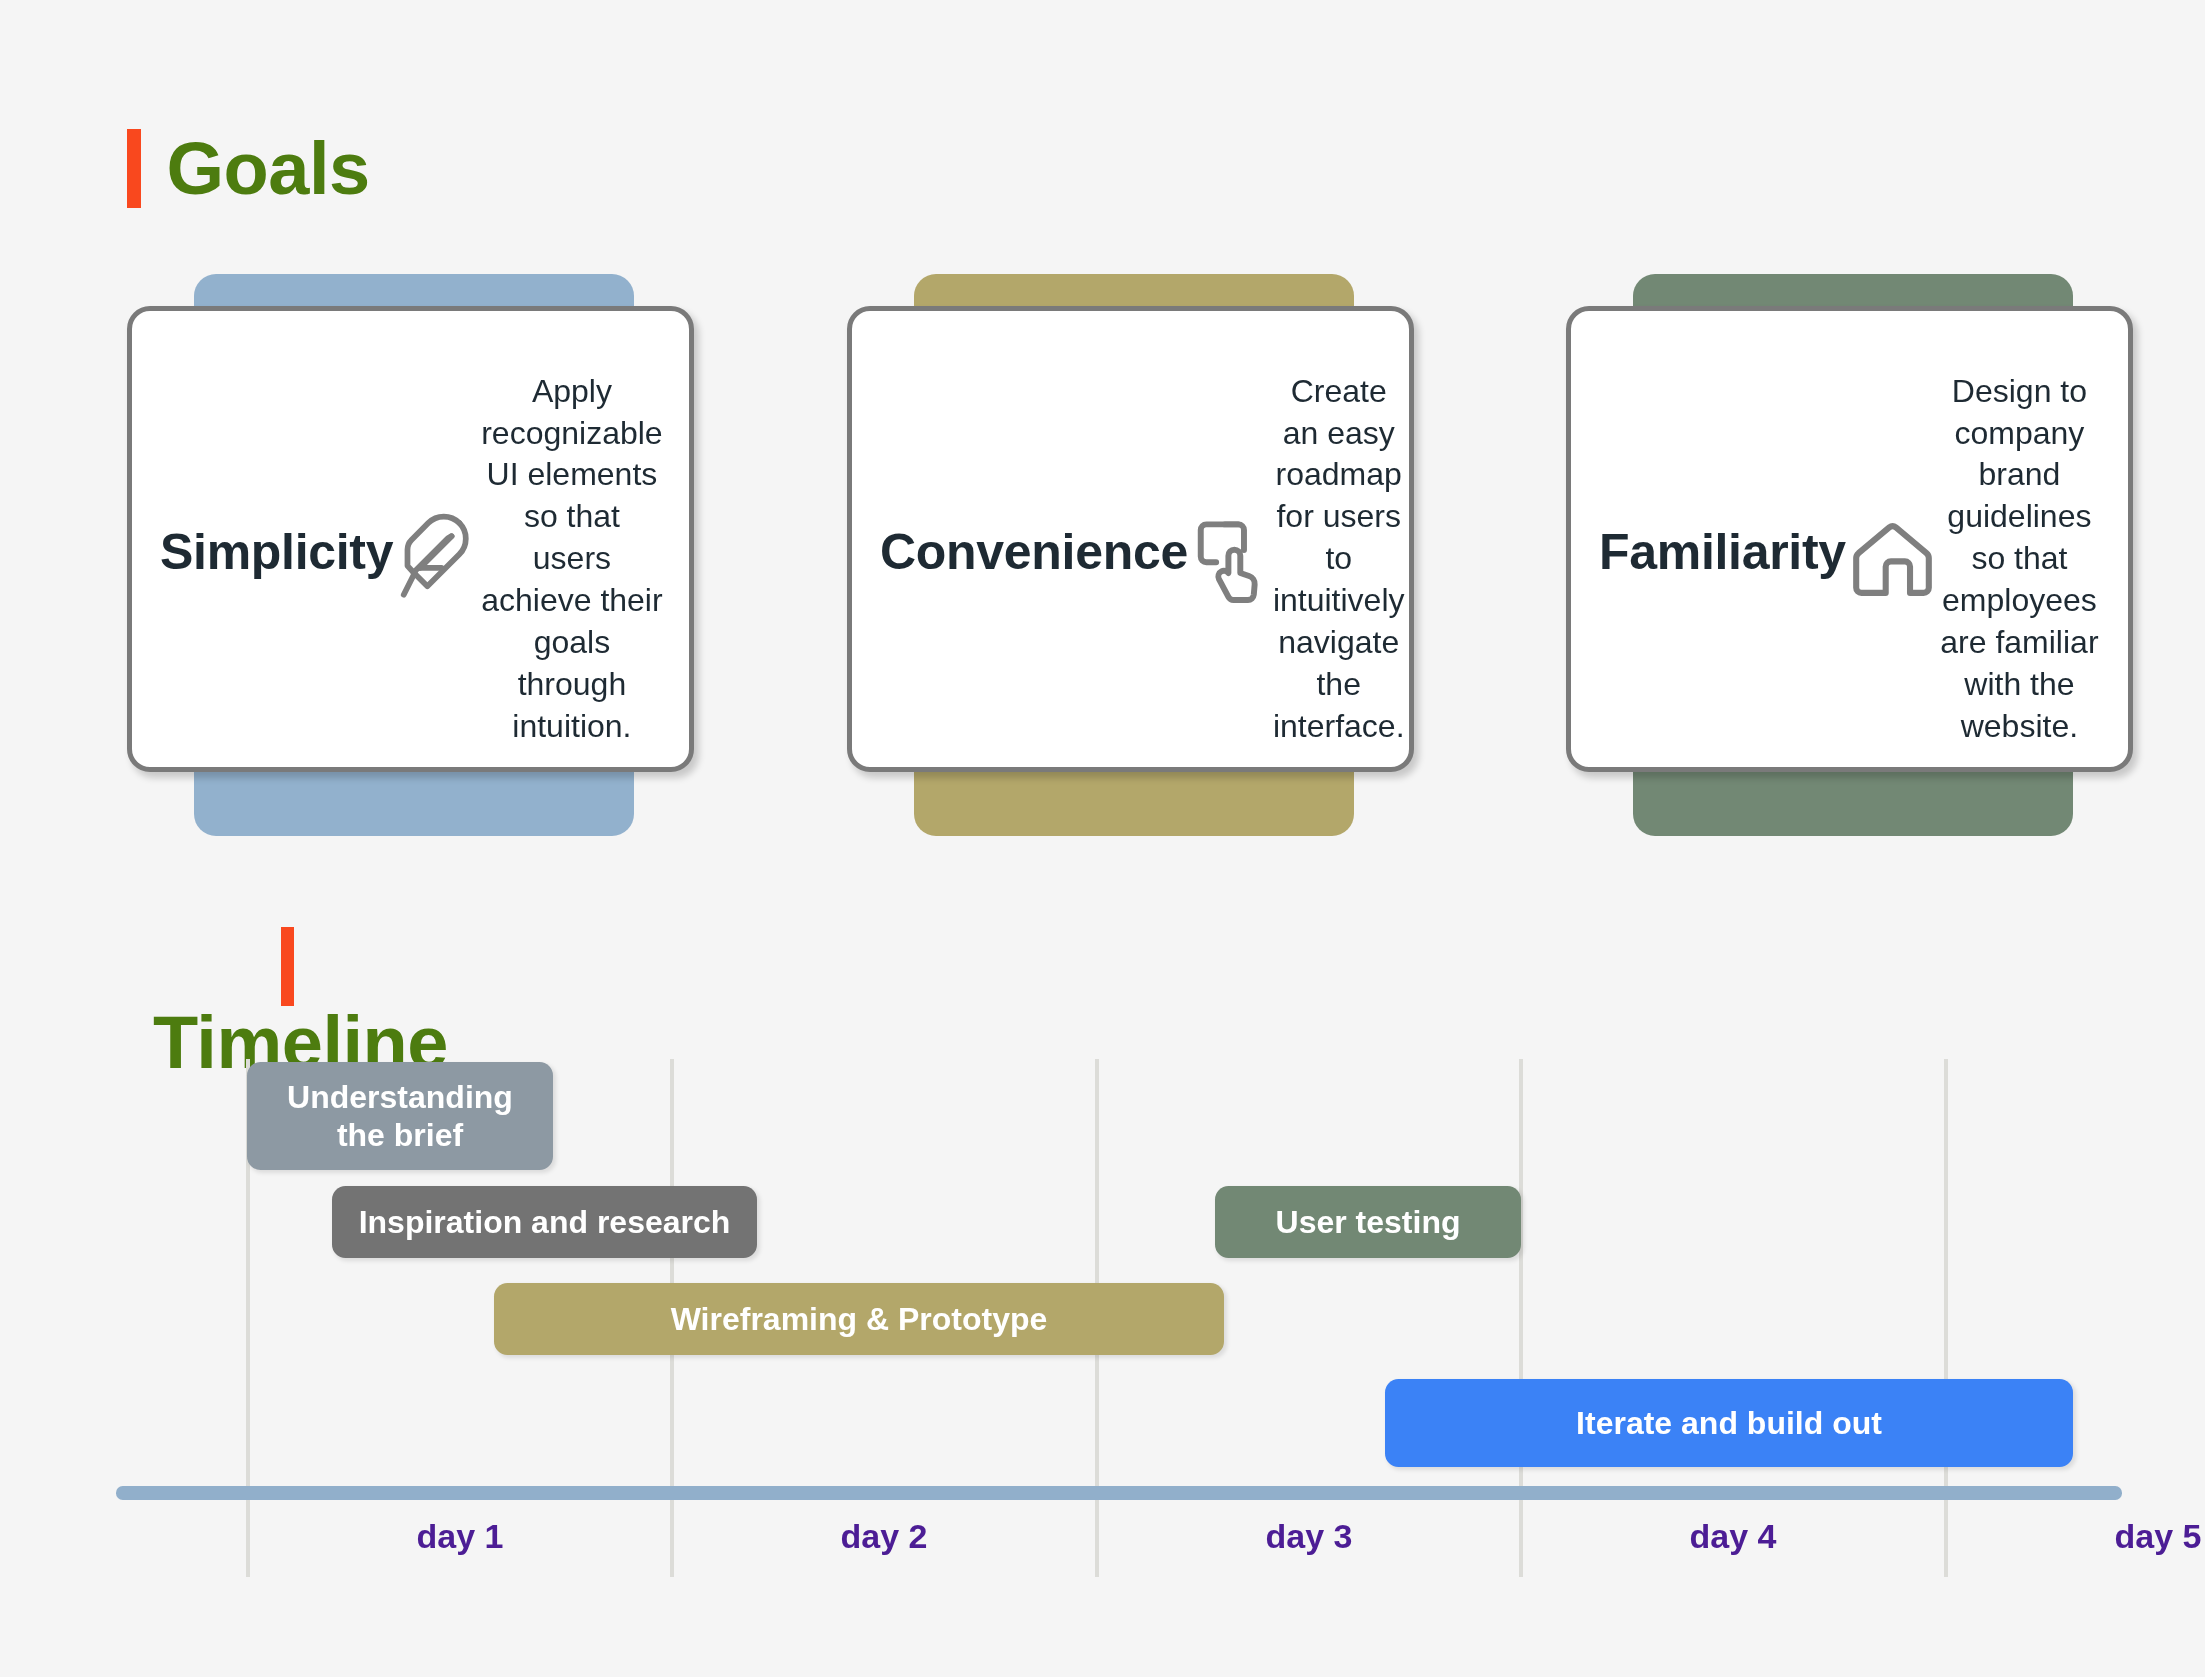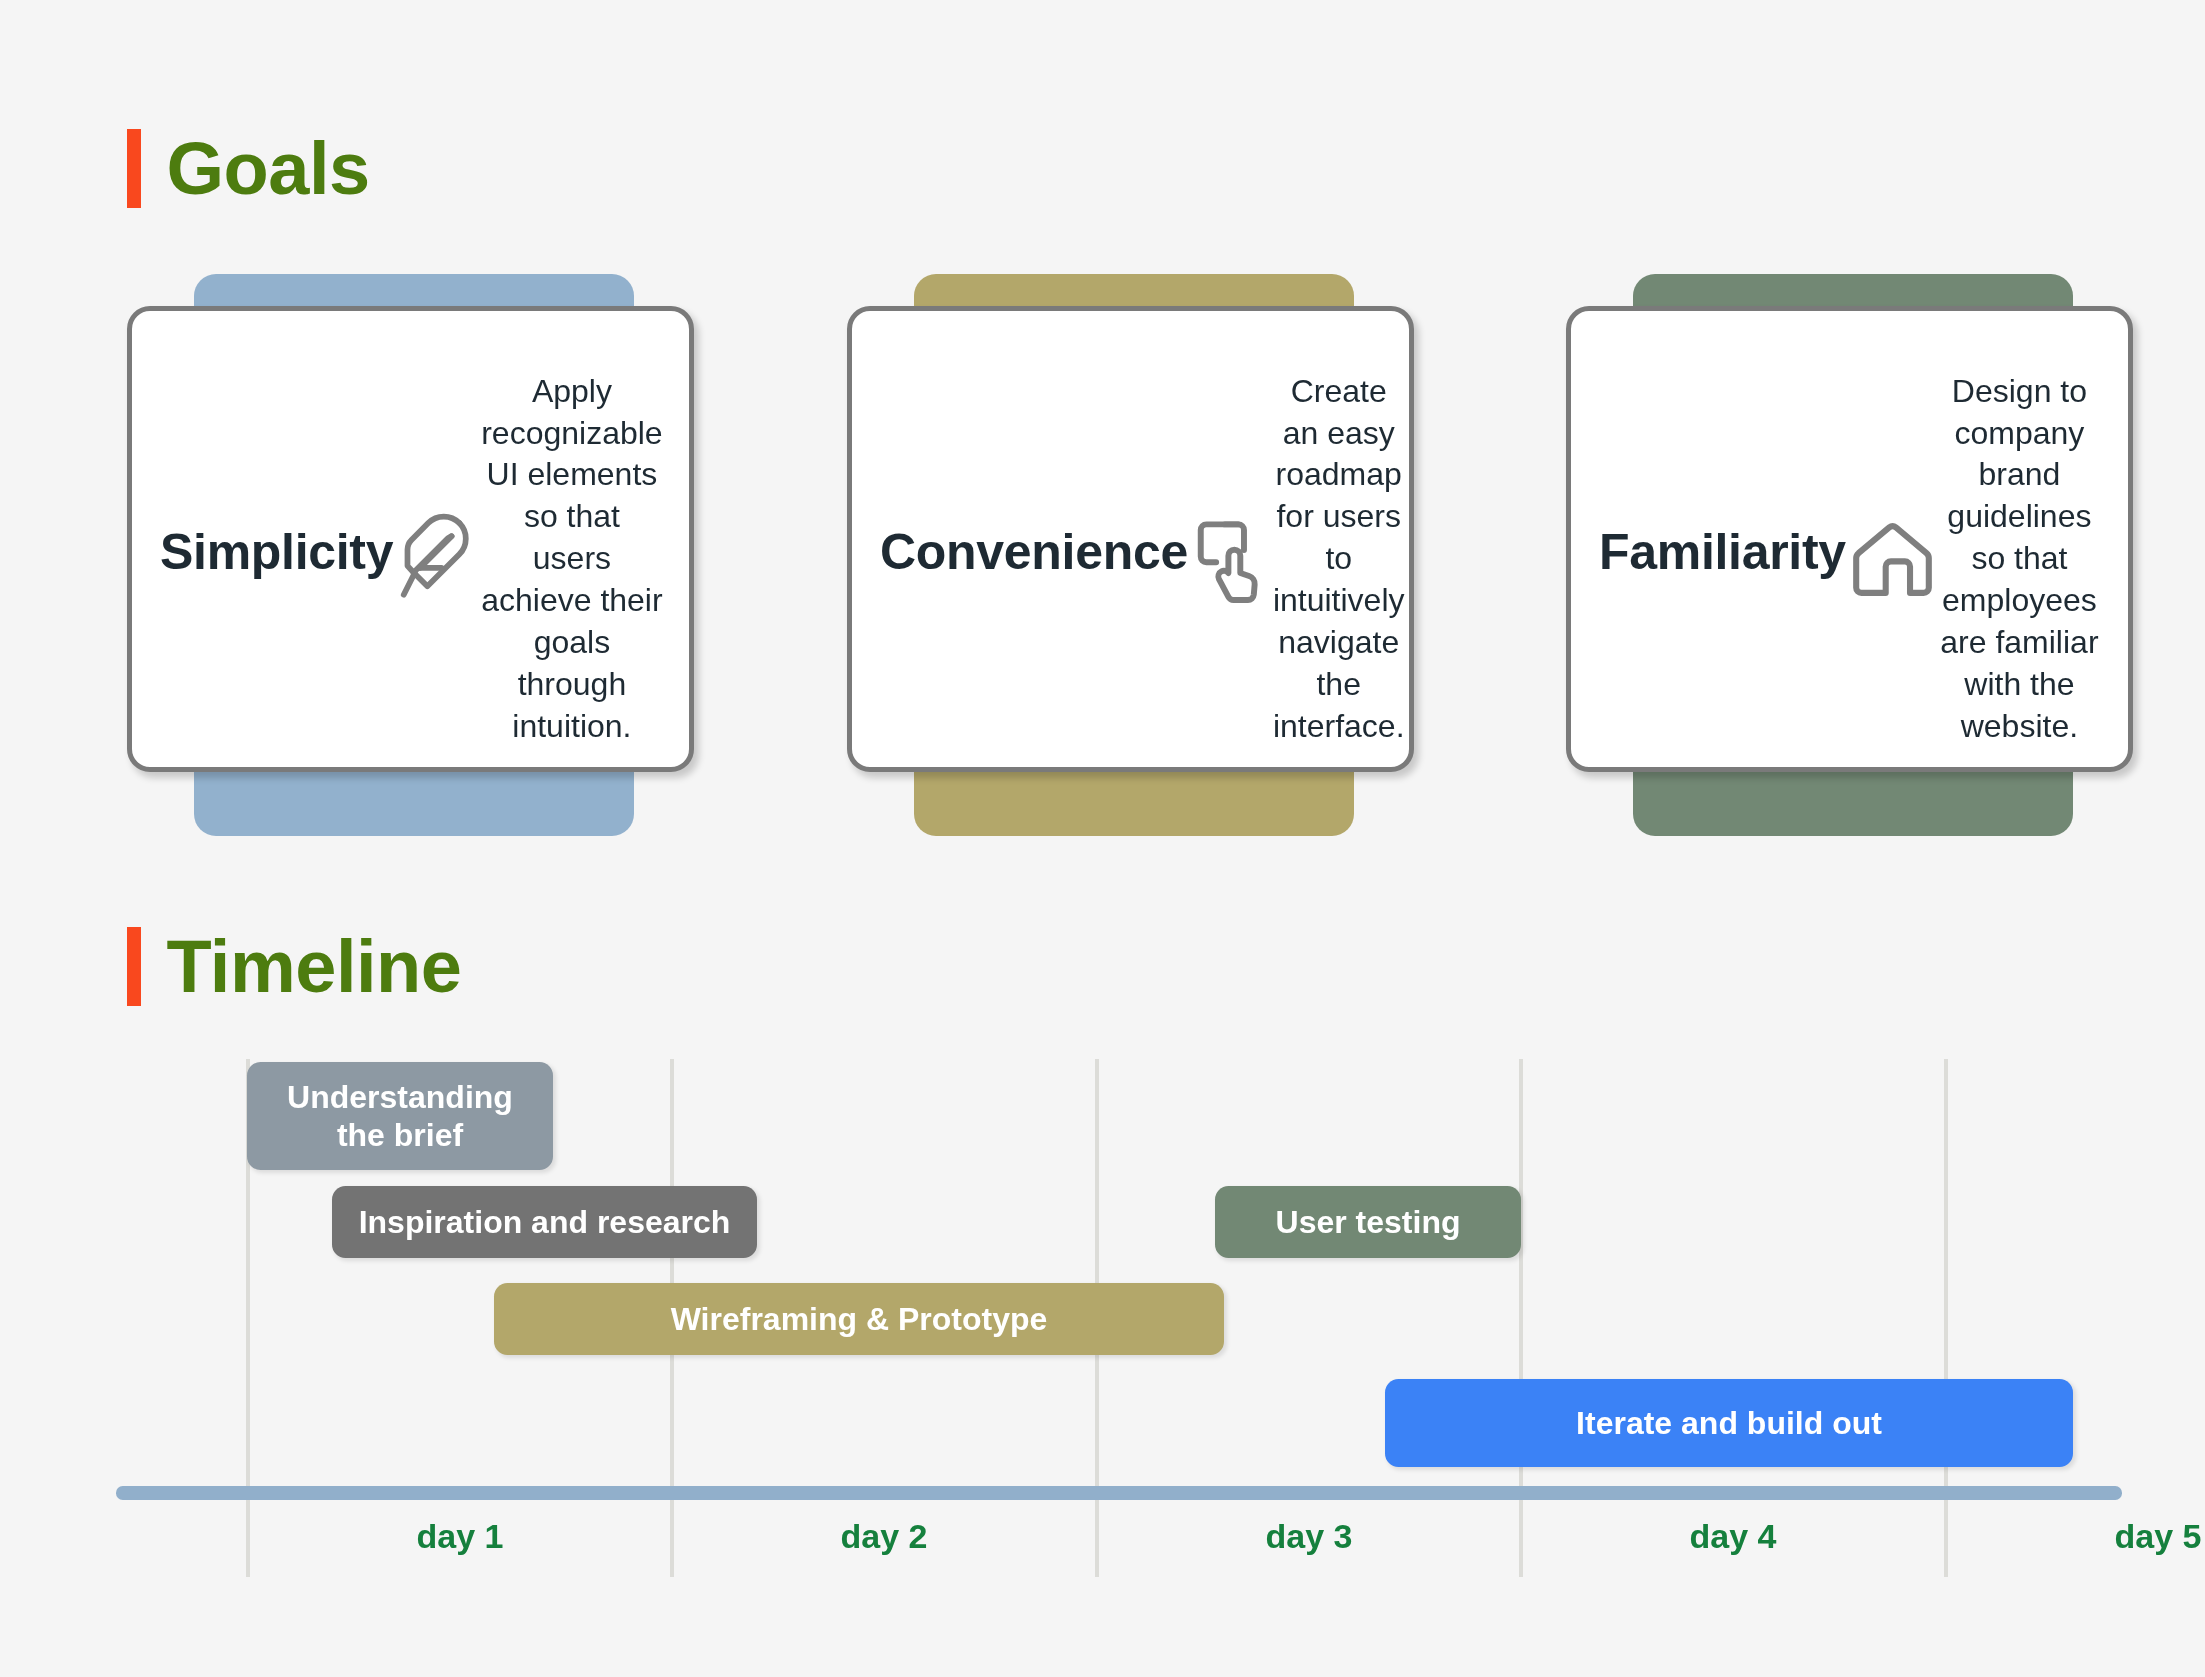--- a/index.html
+++ b/index.html
@@ -31,21 +31,21 @@
     font-size: 74px;
     font-weight: 700;
     color: #4d7c0f;
     letter-spacing: -0.5px;
     margin-left: 26px;
     line-height: 1;
     white-space: nowrap;
   }
 
   #goals-heading { left: 127px; top: 129px; }
-  #timeline-heading { left: 127px; top: 927px; }
+  #timeline-heading { left: 127px; top: 927px; flex-direction: column; }
 
   
   .cards-row {
     position: absolute;
     left: 127px;
     top: 274px;
     width: 1962px;
     height: 564px;
   }
   .goal-card-wrap {
@@ -146,21 +146,21 @@
     font-weight: 700;
     line-height: 1.2;
     text-align: center;
     padding: 0 13.5px;
     box-shadow: 2.1px 2.6px 4.1px rgba(0,0,0,0.10);
   }
   .day-label {
     position: absolute;
     font-size: 34px;
     font-weight: 700;
-    color: #15803d;
+    color: #4c1d95;
     text-align: center;
     top: 1517px;
     transform: translateX(-50%);
     white-space: nowrap;
   }
 </style>
 </head>
 <body>
 
 <div class="section-heading" id="goals-heading">

